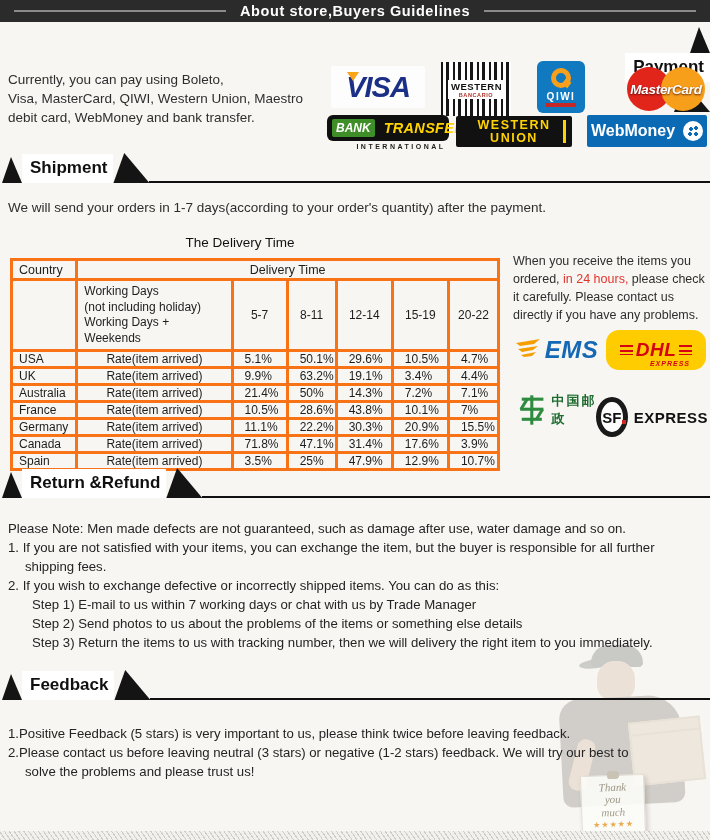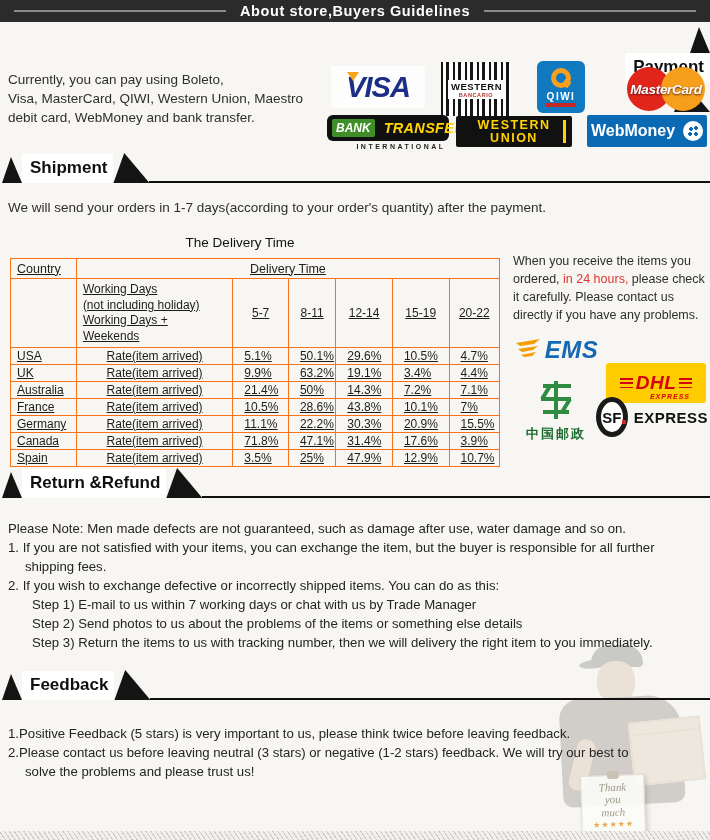--- a/index.html
+++ b/index.html
@@ -79,42 +79,42 @@
                    radial-gradient(circle 2px at 4px 10px,#0b6ab4 2px,transparent 2px),
                    radial-gradient(circle 2px at 10px 10px,#0b6ab4 2px,transparent 2px),
                    radial-gradient(circle 2px at 10px 16px,#0b6ab4 2px,transparent 2px),
                    radial-gradient(circle 2px at 16px 10px,#0b6ab4 2px,transparent 2px); }
 
   
   .ship-intro { top:200px; left:8px; font-size:13.5px; color:#2e2e2e; z-index:2; }
   .table-title { top:235px; left:10px; width:460px; text-align:center; font-size:13.5px; color:#111; z-index:2; }
   .dtable-wrap { top:258px; left:10px; z-index:2; }
   table.dtable { border-collapse:collapse; width:490px; font-size:12px; color:#1d1d1d; background:transparent; }
-  .dtable td, .dtable th { border:1px solid #f97316; font-weight:normal;text-decoration:underline; }
+  .dtable td, .dtable th { border:3px solid #f97316; font-weight:normal; }
   .dtable .r-head td { height:20px; text-align:center; font-size:12.5px; }
   .dtable .c-country { width:64px; text-align:left; padding-left:6px; }
   .dtable .c-label { width:152px; text-align:center; }
   .dtable .wd-cell { text-align:left; padding:3px 6px; line-height:15.5px; font-size:12px; }
   .dtable .c-day { text-align:center; height:52px; }
   .dtable .row-c td { height:17px; }
   .dtable .c-rate { text-align:left; padding-left:11px; }
   .d0{width:54px}.d1{width:39px}.d2{width:55px}.d3{width:55px}.d4{width:49px}
 
   .notice { top:252px; left:513px; width:196px; font-size:12.5px; line-height:18px; color:#2e2e2e; z-index:2; }
   .notice .hl { color:#e0352b; }
 
   
   .ems { top:334px; left:512px; width:88px; height:32px; gap:3px; }
   .ems-txt { font-style:italic; font-weight:900; font-size:24px; color:#1568b4; letter-spacing:0.5px; }
-  .dhl { top:330px; left:606px; width:100px; height:40px; background:#ffcc00; border-radius:3px;
-         position:absolute;margin-top:33px; }
+  .dhl { top:330px; left:606px; width:100px; height:40px; background:#ffcc00; border-radius:13px;
+         position:absolute; }
   .dhl-txt { font-style:italic; font-weight:900; font-size:19px; color:#d40511; letter-spacing:0.5px; }
   .dhl-dash { width:13px; height:10px; background:repeating-linear-gradient(#d40511 0 2px,transparent 2px 4.5px); margin:0 3px; }
   .dhl-sub { position:absolute; right:16px; bottom:3px; font-style:italic; font-size:7px; font-weight:bold; color:#d40511; letter-spacing:1px; }
-  .cpost { top:374px; left:514px; width:84px; height:72px; flex-direction:column; gap:2px; }
+  .cpost { top:374px; left:514px; width:84px; height:72px; gap:2px; }
   .cpost-txt { font-size:13px; font-weight:bold; color:#1d6b2e; letter-spacing:2px; }
   .sf { top:392px; left:596px; width:112px; height:50px; gap:6px; }
   .sf-ring { width:40px; height:40px; border:5px solid #1a1a1a; border-radius:50%; display:flex;
              align-items:center; justify-content:center; background:#fdfdfd; }
   .sf-txt { font-weight:900; font-size:15px; color:#111; position:relative; }
   .sf-txt::after { content:""; position:absolute; right:-5px; bottom:2px; width:4px; height:4px; background:#d0281e; }
   .sf-express { font-weight:bold; font-size:15px; color:#111; letter-spacing:0.5px; }
 
   
   .returns-text { top:519px; left:8px; width:700px; font-size:13.2px; line-height:19px; color:#242424; z-index:2; }

